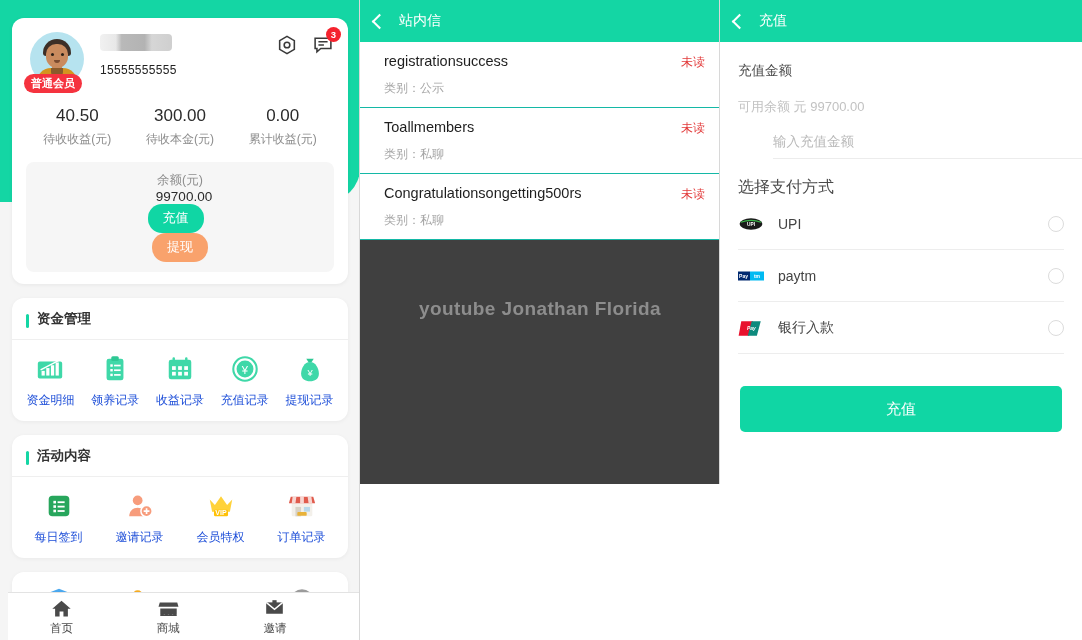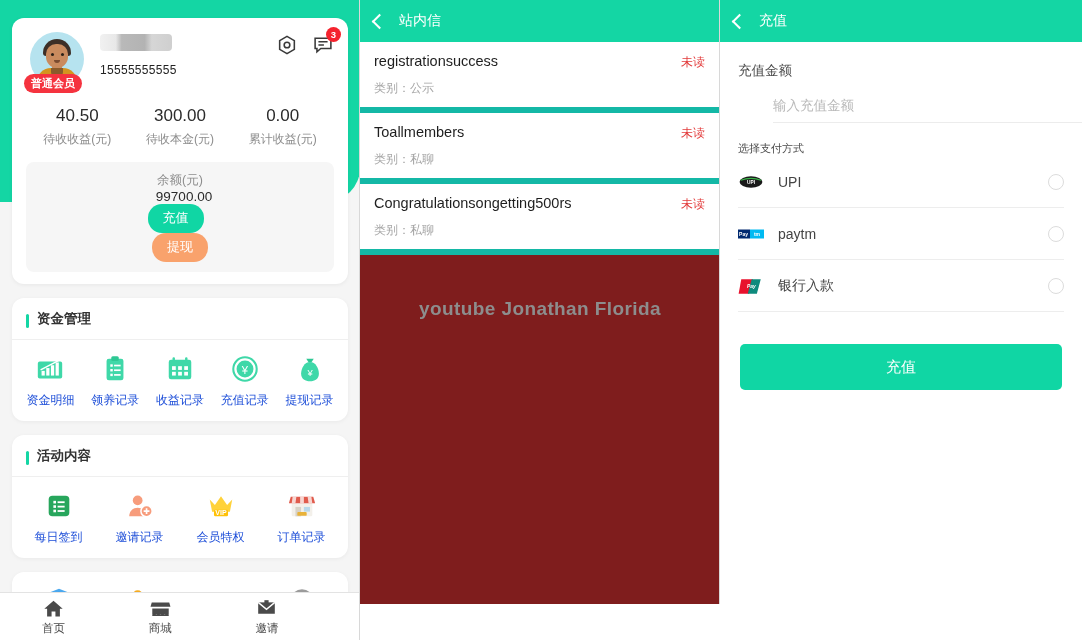--- a/index.html
+++ b/index.html
@@ -113,46 +113,46 @@
   .section-bar { width: 3px; height: 14px; background: #14d6a4; border-radius: 2px; margin-right: 8px; }
   .section-title { font-size: 13.5px; color: #333; font-weight: 700; }
   .grid-row { display: flex; padding: 12px 6px 12px 6px; }
   .grid-item { flex: 1; text-align: center; cursor: pointer; }
   .grid-ico { height: 34px; display: flex; align-items: center; justify-content: center; }
   .grid-lab { font-size: 12px; color: #1d4ed8; margin-top: 6px; }
   .grid-row.cols4 .grid-item { flex: 1; }
 
   
   .bottom-nav {
-    position: absolute; left: 0; bottom: 0;
+    position: absolute; left: 8px; bottom: 0;
     width: 427px; height: 48px; background: #fff;
     border-top: 1px solid #e3e3e3;
     display: flex; align-items: center;
   }
   .nav-item { flex: 1; text-align: center; cursor: pointer; }
   .nav-ico { height: 22px; display: flex; align-items: center; justify-content: center; }
   .nav-lab { font-size: 11.5px; color: #4a4a4a; margin-top: 2px; }
   .nav-item.active .nav-lab { color: #2fe0ac; }
 
   
   .panel-mid {
-    width: 360px; height: 604px; position: relative;
-    background: #7f1d1d; border-right: 1px solid #d8d8d8; overflow: hidden;
+    width: 360px; height: 484px; position: relative;
+    background: #404040; border-right: 1px solid #d8d8d8; overflow: hidden;
   }
   .topbar {
     height: 42px; background: #14d6a4; display: flex; align-items: center;
     padding: 0 14px; color: #fff;
   }
   .back-chevron { width: 11px; height: 11px; border-left: 2.4px solid #fff; border-bottom: 2.4px solid #fff;
     transform: rotate(45deg); margin-right: 14px; cursor: pointer; }
   .topbar-title { font-size: 14px; font-weight: 500; }
 
   .msg-list { background: #fff; }
   .msg-row {
-    padding: 11px 14px 10px 14px; border-bottom: 6px solid #14b8a6;
+    padding: 11px 14px 10px 24px; border-bottom: 1px solid #14b8a6;
     cursor: pointer; background: #fff;
   }
   .msg-line1 { display: flex; align-items: baseline; }
   .msg-title { font-size: 14.5px; color: #1e1e1e; flex: 1; }
   .msg-status { font-size: 12px; color: #e23a3a; margin-left: 10px; }
   .msg-line2 { font-size: 12px; color: #a6a6a6; margin-top: 9px; }
   .watermark {
     position: absolute; left: 0; top: 298px; width: 360px;
     text-align: center; font-size: 19px; font-weight: 700;
     color: #8d8d8d; letter-spacing: .4px; user-select: none;
@@ -164,21 +164,21 @@
   .rc-label { font-size: 13.5px; color: #4b4b4b; padding-top: 20px; }
   .rc-avail { font-size: 13px; color: #c2c2c2; padding-top: 18px; }
   .rc-input {
     width: 100%; border: none; outline: none; background: transparent;
     border-bottom: 1px solid #ececec;
     font-size: 13.5px; color: #333; font-family: inherit;
     padding: 18px 0 9px 0;
     margin-left: 35px;
   }
   .rc-input::placeholder { color: #b9b9b9; }
-  .rc-sub { font-size: 11px; color: #4b4b4b; padding-top: 18px; }
+  .rc-sub { font-size: 16px; color: #4b4b4b; padding-top: 18px; }
 
   .pay-row {
     display: flex; align-items: center;
     padding: 17px 0 16px 0; border-bottom: 1px solid #ededed;
     cursor: pointer;
   }
   .pay-logo { width: 26px; height: 18px; display: flex; align-items: center; justify-content: center; margin-right: 14px; }
   .pay-name { flex: 1; font-size: 14px; color: #444; }
   .pay-radio { width: 16px; height: 16px; border: 1.4px solid #dcdcdc; border-radius: 50%; }
 
@@ -516,20 +516,21 @@
   </div>
 
   <div class="panel-right">
     <div class="topbar">
       <div class="back-chevron"></div>
       <div class="topbar-title">充值</div>
     </div>
 
     <div class="rc-body">
       <div class="rc-label">充值金额</div>
+      <div class="rc-avail">可用余额 元 99700.00</div>
 
       <input class="rc-input" type="text" placeholder="输入充值金额" style="">
 
       <div class="rc-sub">选择支付方式</div>
 
       <div class="pay-row">
         <div class="pay-logo">
           <svg width="24" height="14" viewBox="0 0 40 22">
             <ellipse cx="20" cy="11" rx="19" ry="9.5" fill="#1a1a1a"></ellipse>
             <path d="M3 8 q17-6 34 0" stroke="#3cb54a" stroke-width="2" fill="none"></path>

